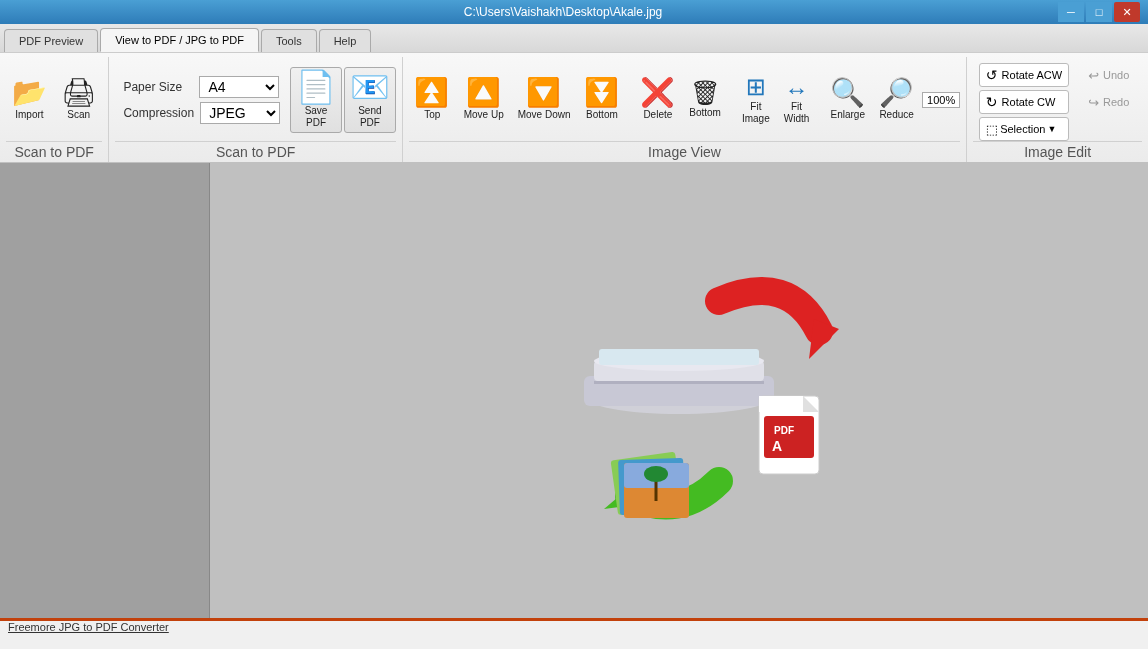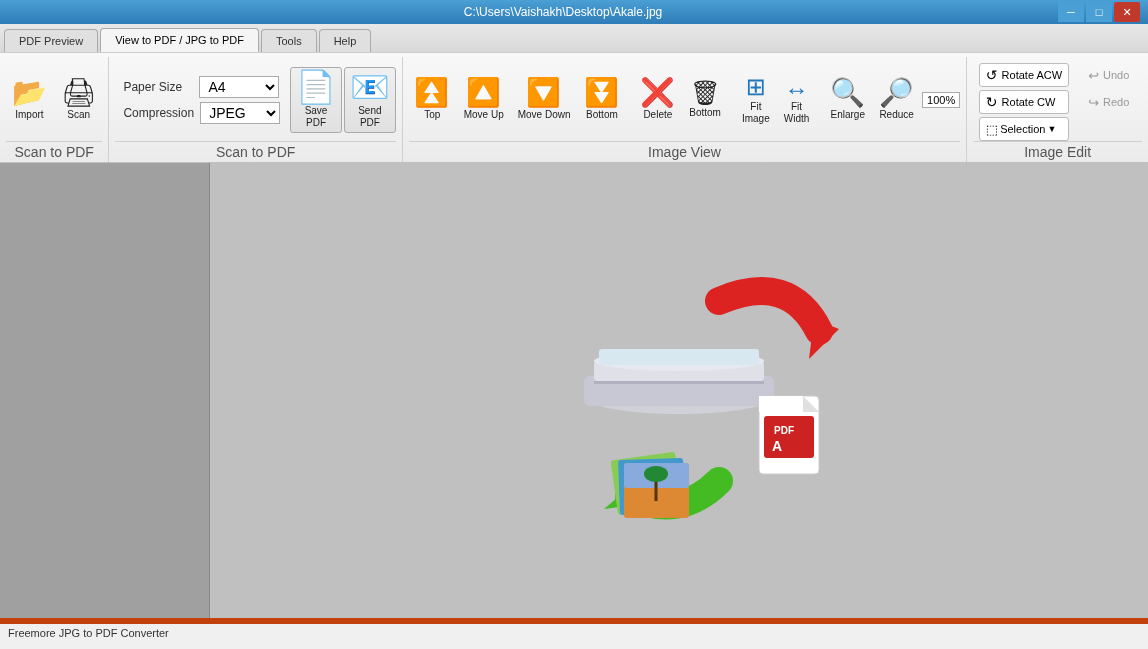--- a/index.html
+++ b/index.html
@@ -193,26 +193,27 @@
       align-items: center;
       justify-content: center;
       position: relative;
       overflow: hidden;
     }
 
     
     #status-bar {
       height: 24px;
       background: #f0f0f0;
-      border-top: 6px solid #c2410c;
-      display: flex;
-      align-items: center;
+      border-top: 3px solid #c2410c;
+      display: flex;
+      align-items: flex-start;
       padding: 0 8px;
       font-size: 11px;
       color: #333;
+      text-decoration: underline;
     }
 
     
     .zoom-display {
       display: flex;
       align-items: center;
       justify-content: flex-start;
       background: white;
       border: 1px solid #aaa;
       padding: 1px 4px;

